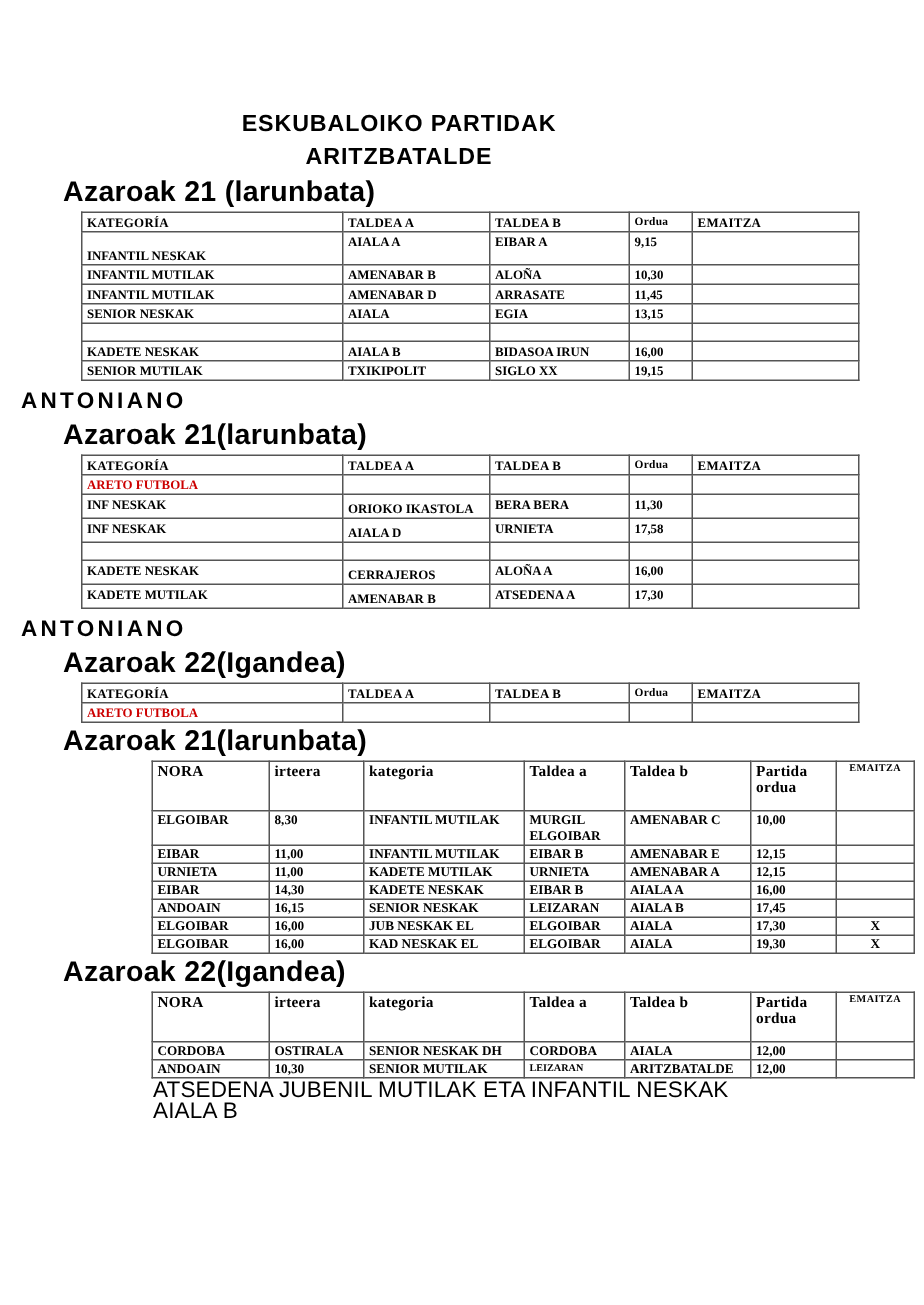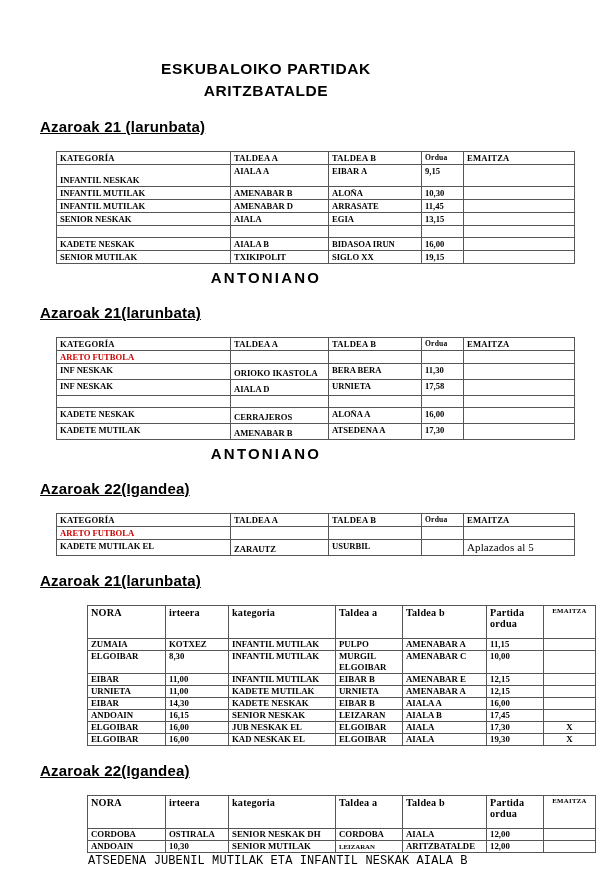--- a/index.html
+++ b/index.html
@@ -14,68 +14,67 @@
     font-family: "Liberation Serif", serif;
     color: #000000;
     overflow: hidden;
   }
 
   .page {
     position: relative;
     width: 532px;
     height: 870px;
     box-sizing: border-box;
-    padding: 0;
+    padding: 14px;
   }
 
   
   .doc-title {
     text-align: center;
     font-family: "Liberation Sans", sans-serif;
     font-weight: bold;
     font-size: 15.5px;
     letter-spacing: 0.6px;
     margin: 0;
     padding: 0;
     line-height: 22px;
   }
   .doc-title.first { padding-top: 58px; }
 
   .center-heading {
-    text-align: center;
+    text-align: left;
     font-family: "Liberation Sans", sans-serif;
     font-weight: bold;
     font-size: 15px;
     letter-spacing: 2.2px;
     line-height: 20px;
     margin: 0;
     padding: 4px 0 0 0;
   }
 
   .day-heading {
     font-family: "Liberation Sans", sans-serif;
     font-weight: bold;
-    font-size: 15px;
+    font-size: 19px;
     line-height: 20px;
-    margin: 12px;
+    margin: 0;
     padding: 3px 0 2px 28px;
     letter-spacing: 0.2px;
-    text-decoration: underline;
   }
 
   
   table {
     border-collapse: collapse;
     table-layout: fixed;
     font-family: "Liberation Serif", serif;
     font-size: 8.6px;
   }
   table.t-small {
     width: 518px;
-    margin-left: 56px;
+    margin-left: 40px;
   }
   table.t-wide {
     width: 508px;
     margin-left: 87px;
   }
   td, th {
     border: 1px solid #555555;
     padding: 1px 3px;
     vertical-align: top;
     font-weight: bold;
@@ -126,23 +125,23 @@
   }
   table.t-wide td {
     font-size: 8.8px;
     padding: 0px 3px;
     line-height: 11px;
   }
   table.t-wide td.small-caps-cell { font-size: 6.8px; }
   td.center { text-align: center; }
 
   .footer-note {
-    font-family: Liberation Mono, monospace;
+    font-family: Liberation Sans, sans-serif;
     font-weight: normal;
-    font-size: 12px;
+    font-size: 15px;
     padding: 1px 0 0 88px;
     letter-spacing: 0.1px;
     line-height: 14px;
   }
 </style>
 </head>
 <body>
 
 <div class="page">
 
@@ -307,27 +306,20 @@
         <th>EMAITZA</th>
       </tr>
     </thead>
     <tbody>
       <tr>
         <td class="red">ARETO FUTBOLA</td>
         <td></td>
         <td></td>
         <td></td>
         <td></td>
-      </tr>
-      <tr style="height:16px;">
-        <td>KADETE MUTILAK EL</td>
-        <td class="v-bottom">ZARAUTZ</td>
-        <td>USURBIL</td>
-        <td></td>
-        <td class="plain">Aplazados al 5</td>
       </tr>
     </tbody>
   </table>
 
   <div class="day-heading">Azaroak  21(larunbata)</div>
 
   <table class="t-wide">
     <colgroup>
       <col class="w-nora">
         <col class="w-irt">
@@ -343,29 +335,20 @@
         <th>irteera</th>
         <th>kategoria</th>
         <th>Taldea a</th>
         <th>Taldea b</th>
         <th><span>Partida</span><br><span>ordua</span></th>
         <th class="w-ema-h">EMAITZA</th>
       </tr>
     </thead>
     <tbody>
       <tr>
-        <td>ZUMAIA</td>
-        <td>KOTXEZ</td>
-        <td>INFANTIL MUTILAK</td>
-        <td>PULPO</td>
-        <td>AMENABAR A</td>
-        <td>11,15</td>
-        <td class="center"></td>
-      </tr>
-      <tr>
         <td>ELGOIBAR</td>
         <td>8,30</td>
         <td>INFANTIL MUTILAK</td>
         <td>MURGIL ELGOIBAR</td>
         <td>AMENABAR C</td>
         <td>10,00</td>
         <td class="center"></td>
       </tr>
       <tr>
         <td>EIBAR</td>

